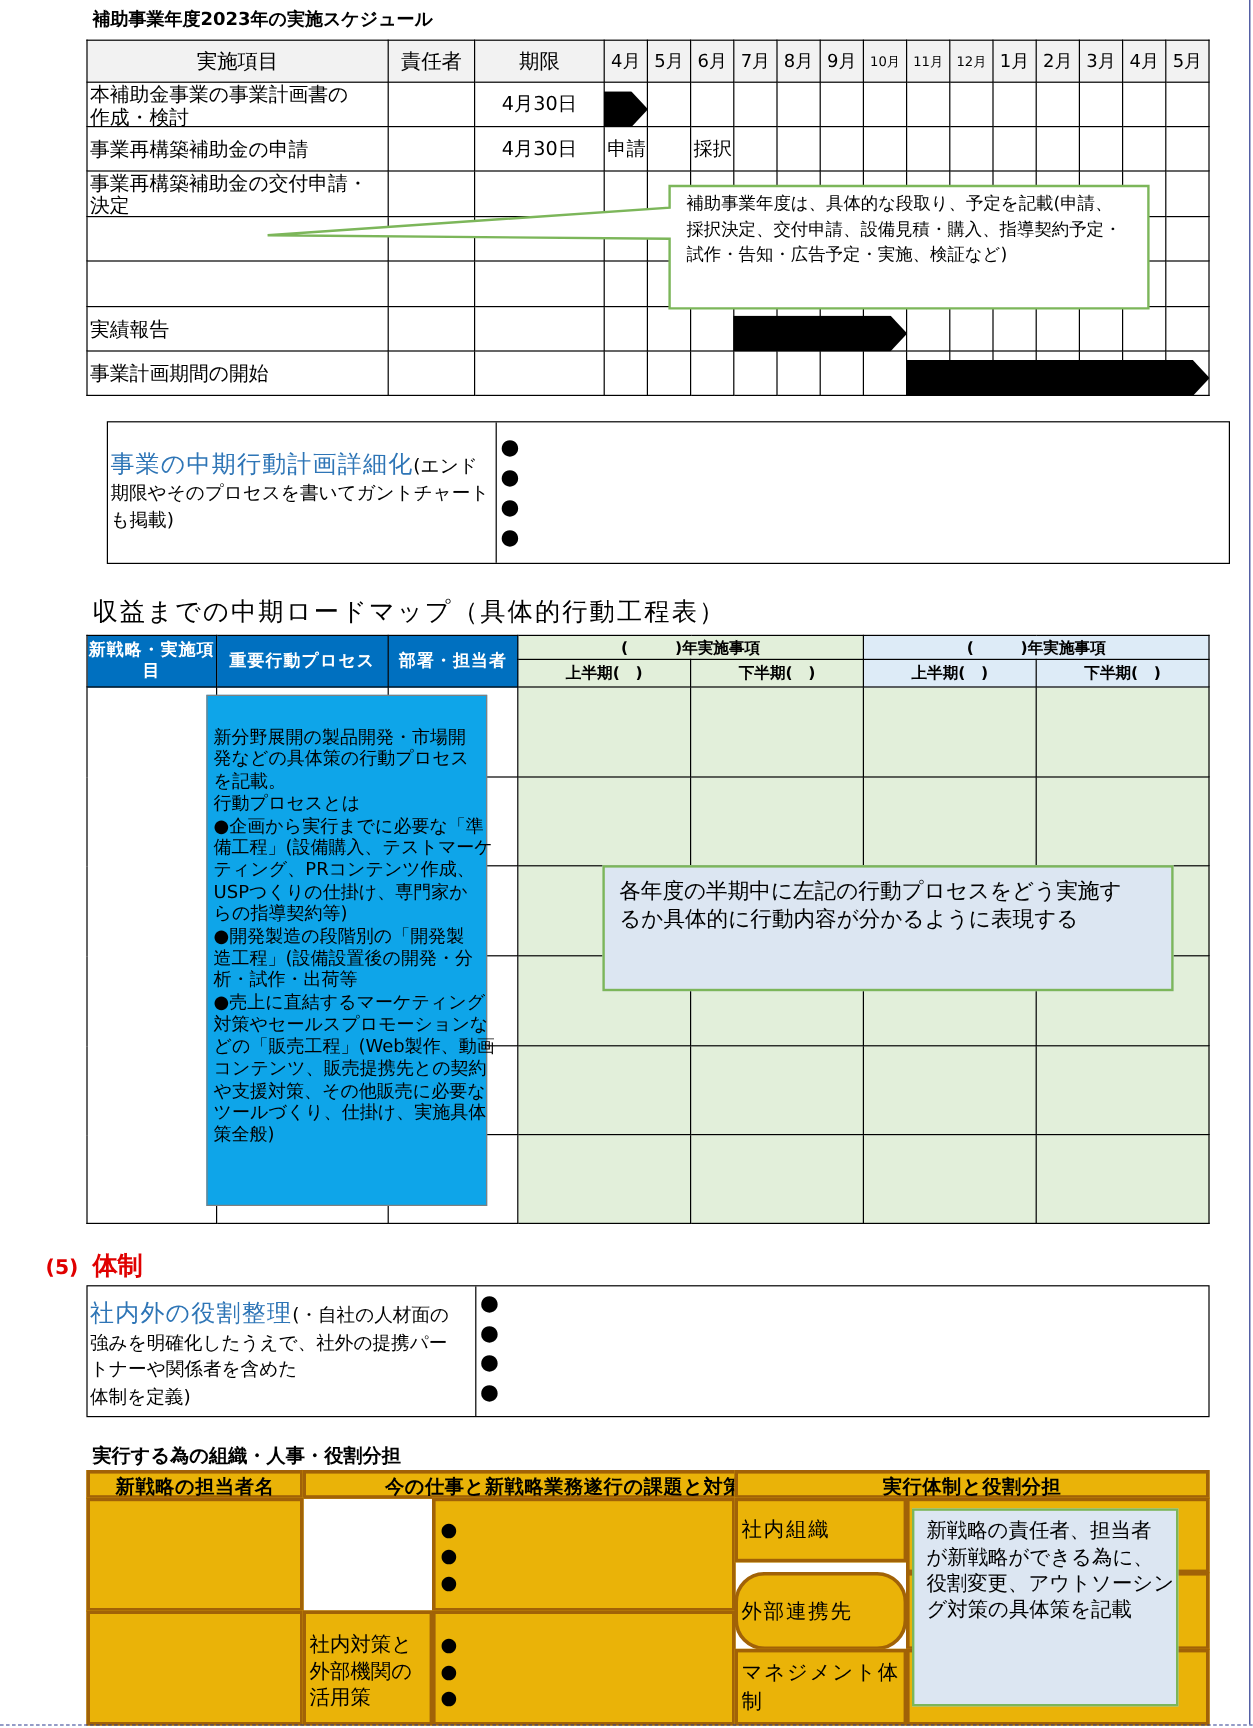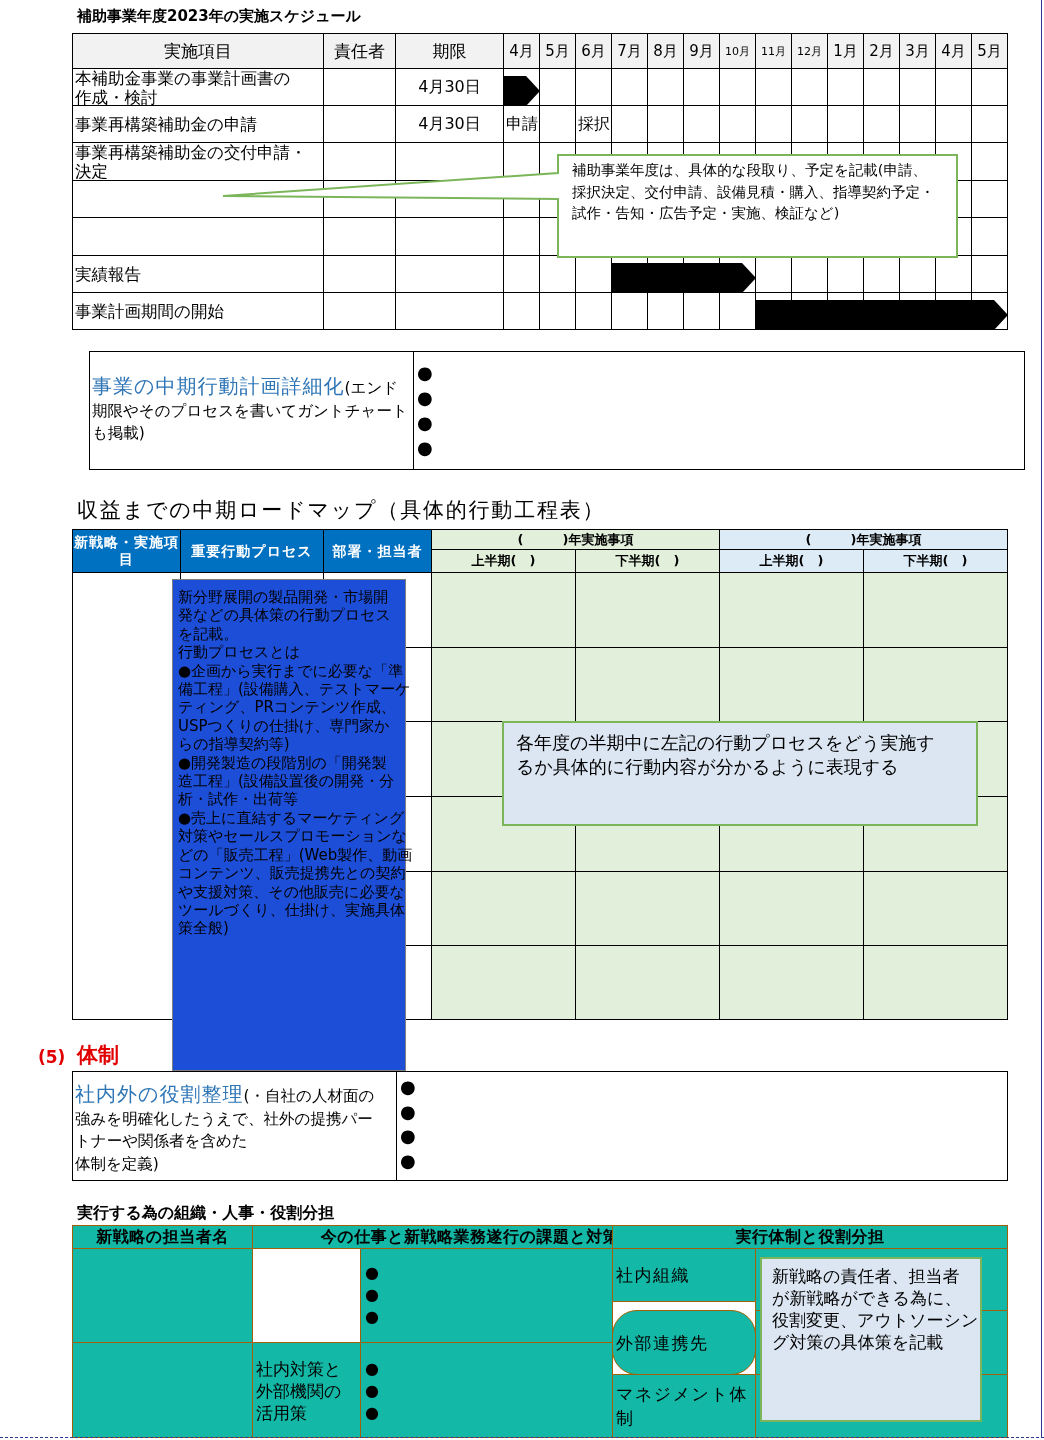--- a/index.html
+++ b/index.html
@@ -44,32 +44,32 @@
 
 
 #road-title{left:77px;top:497px;font-weight:normal;font-size:21px;letter-spacing:1.8px;line-height:26px;white-space:nowrap;}
 #road{left:72px;top:529px;width:936px;}
 #road th,#road td{border:1px solid #000;padding:0;}
 #road th.hb{background:var(--hdr-blue);color:#fff;font-size:14px;font-weight:bold;letter-spacing:1px;text-align:center;white-space:pre;line-height:17px;}
 #road th.yr,#road th.hf{font-size:13px;font-weight:bold;text-align:center;white-space:pre;}
 #road th.g{background:var(--green);}
 #road th.b{background:var(--lblue);}
 #road td.rm-plan{background:var(--green);}
-#proc-note{left:172px;top:579px;width:234px;height:492px;border:1.5px solid #7f7f7f;background:#1d4ed8;
-  padding:8px 0 0 5px;font-size:15px;line-height:18.4px;white-space:pre;}
+#proc-note{left:172px;top:579px;width:234px;height:426px;border:1.5px solid #7f7f7f;background:#0ea5e9;
+  padding:25px 0 0 5px;font-size:15px;line-height:18.4px;white-space:pre;}
 #plan-note{left:502px;top:721px;width:476px;height:105px;border:2px solid var(--cborder);background:var(--cfill);
   padding:8px 0 0 12px;font-size:18px;line-height:24px;white-space:pre;}
 
 
 #sec-no{left:38px;top:1046px;color:var(--red);font-weight:bold;font-size:17px;line-height:22px;}
 #sec-title{left:77px;top:1042px;color:var(--red);font-weight:bold;font-size:21px;line-height:26px;}
 
 
 #roles{left:72px;top:1225px;width:936px;height:213px;}
-.rc{position:absolute;border:1px solid #a16207;background:#14b8a6;}
+.rc{position:absolute;border:3px solid #a16207;background:#eab308;}
 .rh{font-weight:bold;font-size:16px;text-align:center;line-height:21px;white-space:nowrap;letter-spacing:0.5px;}
 .rlabel{font-size:17px;line-height:22px;white-space:pre;padding:13px 0 0 3px;}
 .rbul{font-size:16px;line-height:22px;padding:13px 0 0 4px;white-space:pre;}
 .rsys{display:flex;align-items:center;padding-left:3px;font-size:17px;line-height:24px;letter-spacing:1.5px;white-space:pre;}
 #roles-note{left:760px;top:1257px;width:222px;height:165px;border:2px solid var(--cborder);background:var(--cfill);
   padding:6px 12px 0 10px;font-size:17px;line-height:22px;white-space:pre;z-index:3;}
 
 
 #pb-h{left:0;top:1437px;width:1044px;height:0;border-top:1.5px dashed var(--pb);}
 #pb-v{left:1041px;top:0;width:0;height:1437px;border-left:1px solid var(--pb);}

